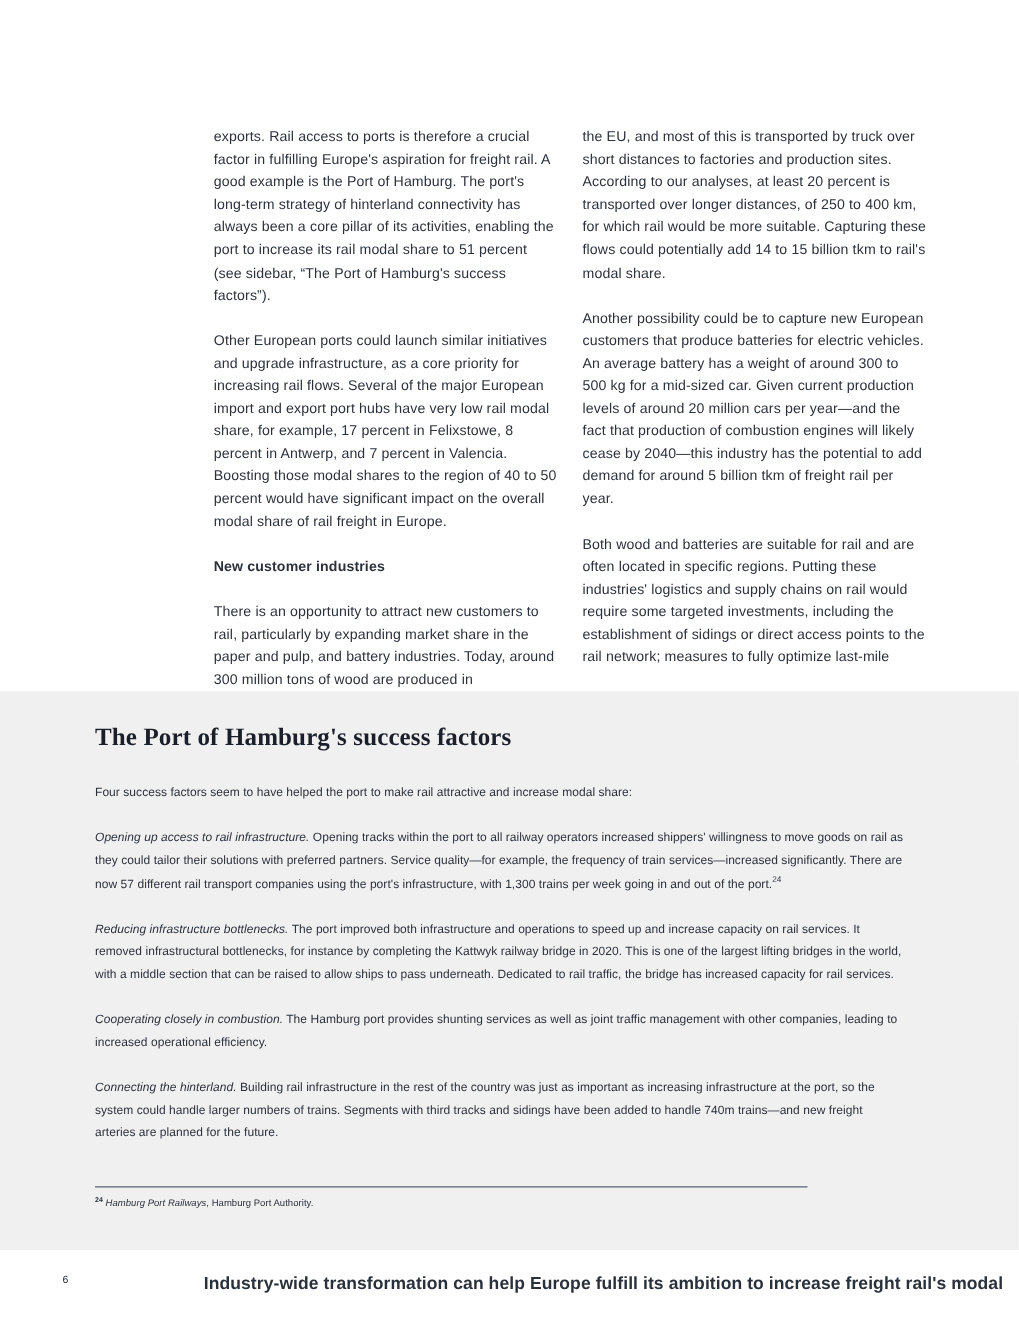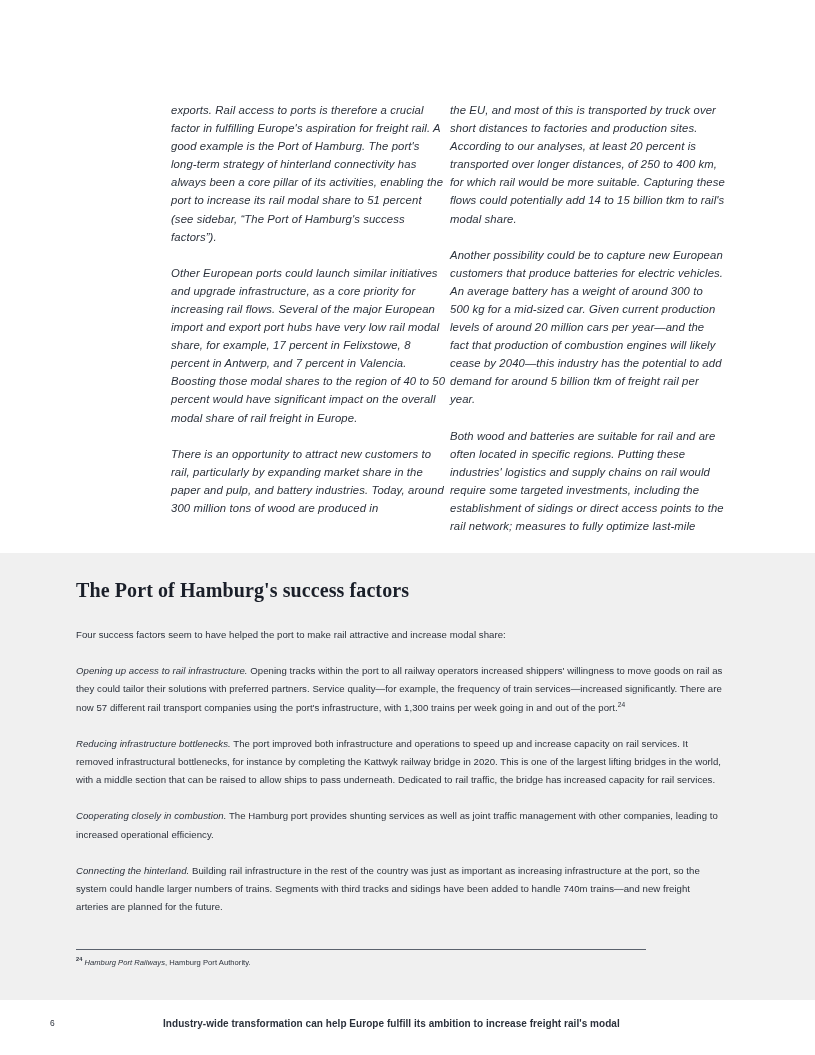--- a/index.html
+++ b/index.html
@@ -17,22 +17,21 @@
     -webkit-font-smoothing: antialiased;
   }
 
   
   .columns {
     position: absolute;
     top: 101px;
     left: 171px;
     width: 568px;
     display: flex;
-    gap: 4px;
-    font-style: italic;
+    gap: 20px;
   }
   .col {
     width: 275px;
     flex: 0 0 275px;
   }
   .col p {
     margin: 0 0 18px 0;
     font-size: 11.3px;
     line-height: 18.1px;
     letter-spacing: 0.01em;
@@ -124,35 +123,36 @@
     position: absolute;
     left: 50px;
     top: 0;
     font-size: 8.4px;
     color: #2b313b;
   }
   .footer-title {
     position: absolute;
     left: 163px;
     top: 0;
-    font-size: 10px;
+    font-size: 14px;
     font-weight: bold;
     color: #2b313b;
     letter-spacing: 0.005em;
     white-space: nowrap;
   }
 </style>
 </head>
 <body>
 
 <div class="columns">
 
   <div class="col">
     <p>exports. Rail access to ports is therefore a crucial factor in fulfilling Europe's aspiration for freight rail. A good example is the Port of Hamburg. The port's long-term strategy of hinterland connectivity has always been a core pillar of its activities, enabling the port to increase its rail modal share to 51 percent (see sidebar, “The Port of Hamburg's success factors”).</p>
     <p>Other European ports could launch similar initiatives and upgrade infrastructure, as a core priority for increasing rail flows. Several of the major European import and export port hubs have very low rail modal share, for example, 17 percent in Felixstowe, 8 percent in Antwerp, and 7 percent in Valencia. Boosting those modal shares to the region of 40 to 50 percent would have significant impact on the overall modal share of rail freight in Europe.</p>
+    <p class="subhead">New customer industries</p>
     <p class="after-subhead">There is an opportunity to attract new customers to rail, particularly by expanding market share in the paper and pulp, and battery industries. Today, around 300 million tons of wood are produced in</p>
   </div>
 
   <div class="col">
     <p>the EU, and most of this is transported by truck over short distances to factories and production sites. According to our analyses, at least 20 percent is transported over longer distances, of 250 to 400 km, for which rail would be more suitable. Capturing these flows could potentially add 14 to 15 billion tkm to rail's modal share.</p>
     <p>Another possibility could be to capture new European customers that produce batteries for electric vehicles. An average battery has a weight of around 300 to 500 kg for a mid-sized car. Given current production levels of around 20 million cars per year—and the fact that production of combustion engines will likely cease by 2040—this industry has the potential to add demand for around 5 billion tkm of freight rail per year.</p>
     <p>Both wood and batteries are suitable for rail and are often located in specific regions. Putting these industries' logistics and supply chains on rail would require some targeted investments, including the establishment of sidings or direct access points to the rail network; measures to fully optimize last-mile</p>
   </div>
 
 </div>

